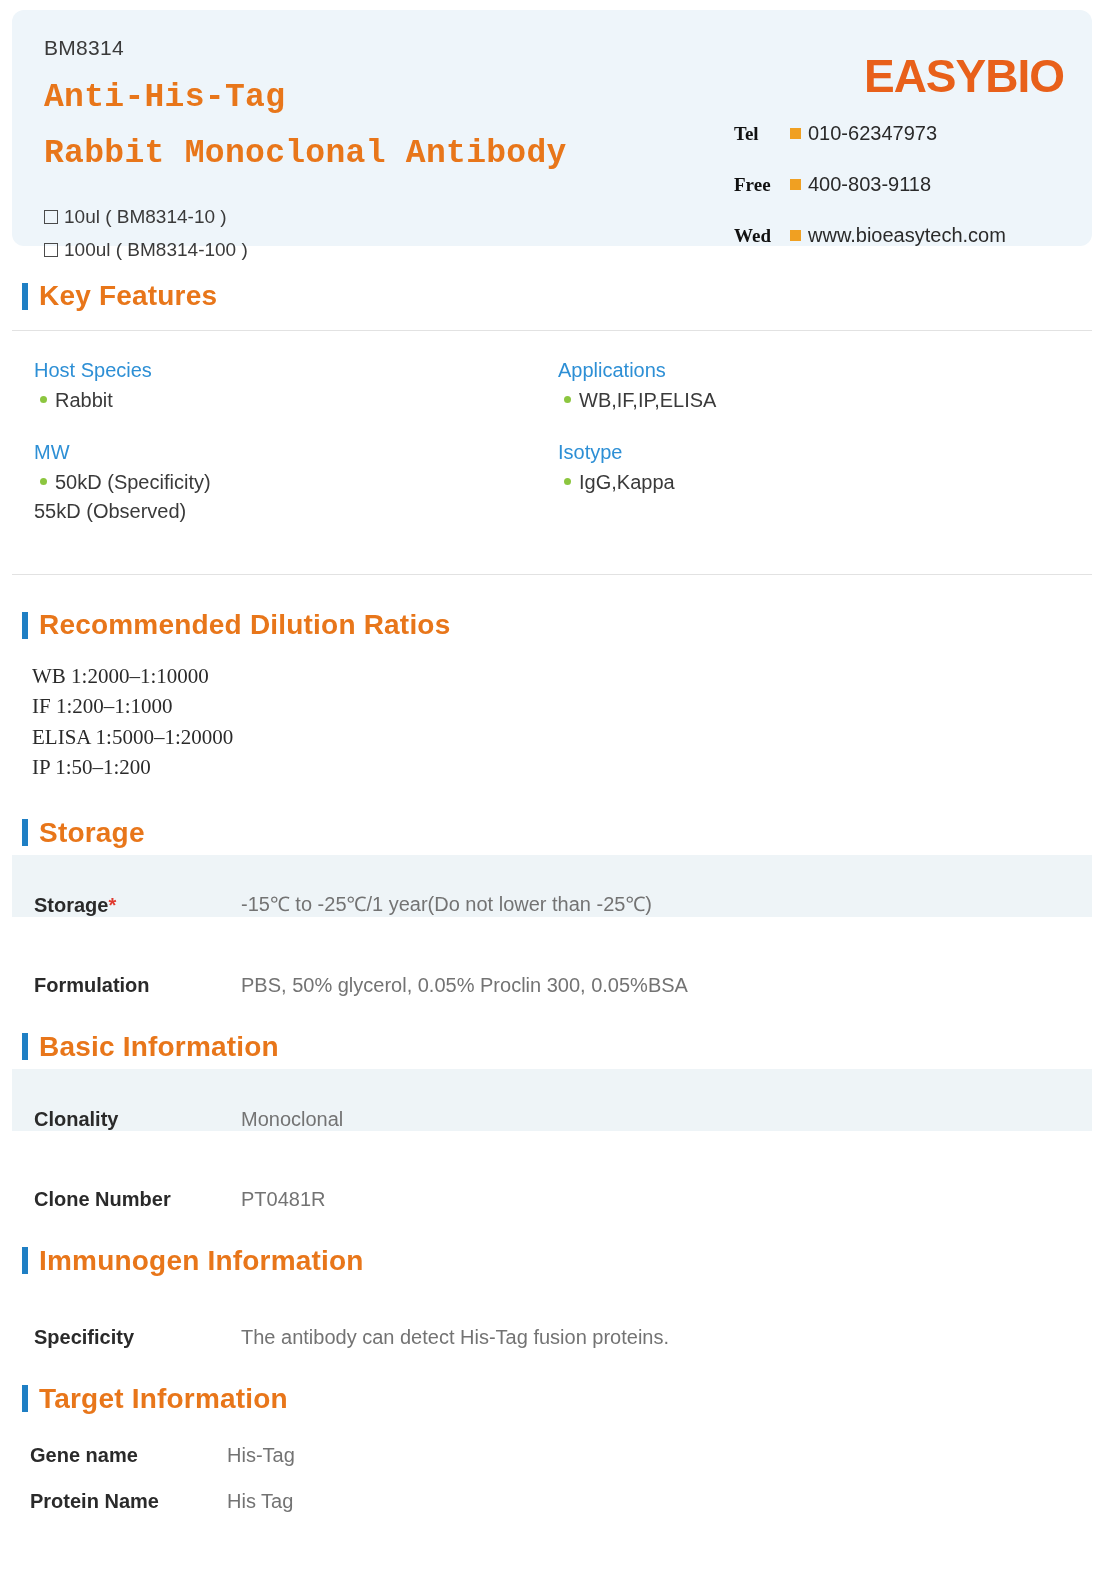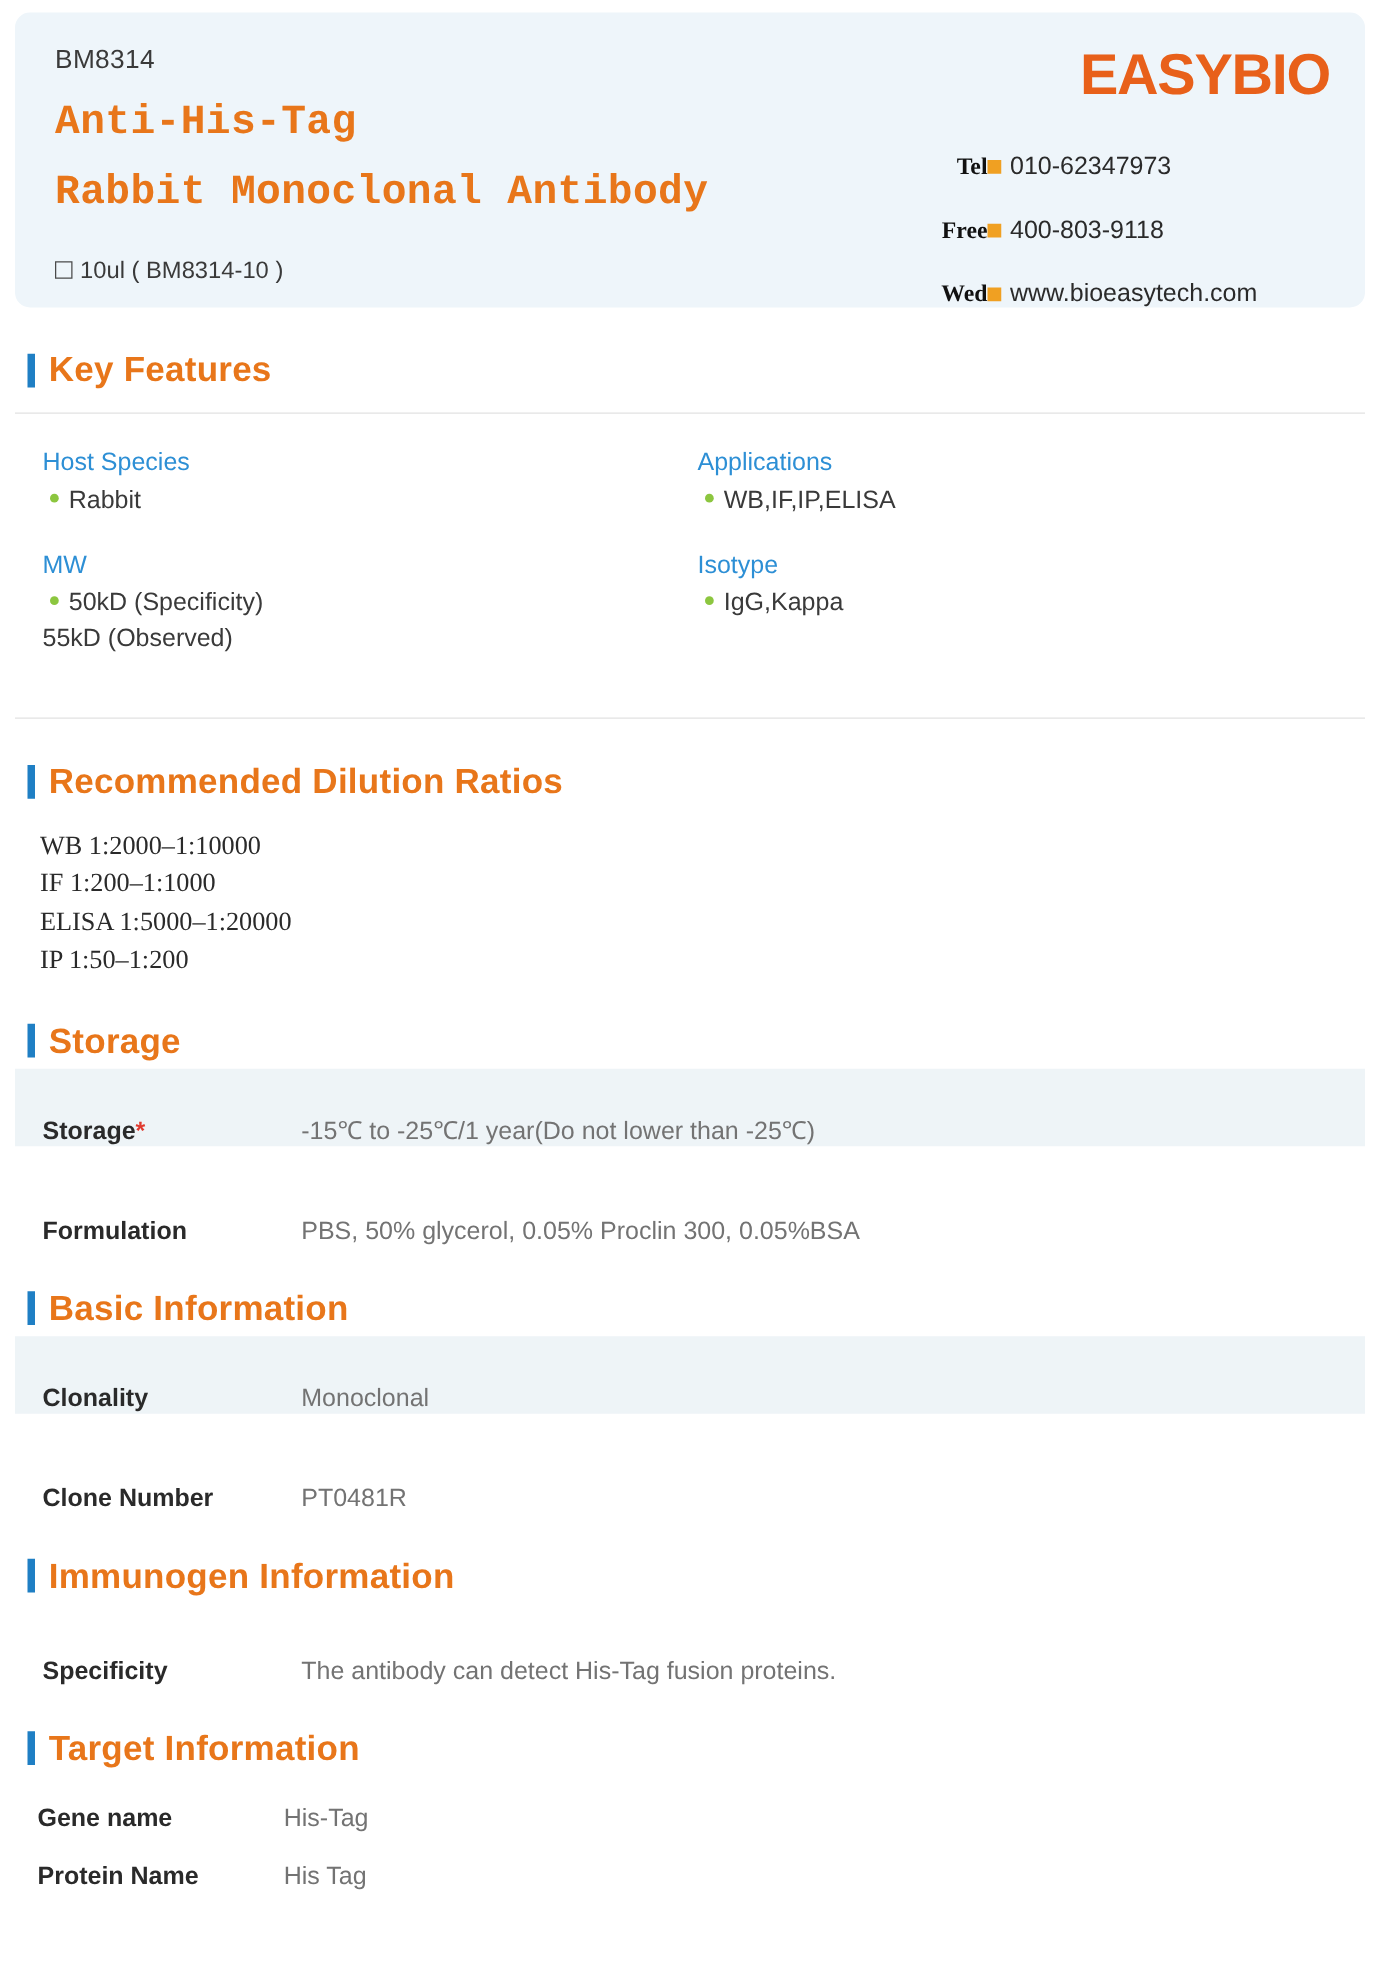--- a/index.html
+++ b/index.html
@@ -62,21 +62,21 @@
     border: 1px solid #4a4a4a;
     margin-right: 6px;
     vertical-align: middle;
     position: relative;
     top: -1px;
   }
 
   
   .logo-wrap {
     position: absolute;
-    top: 26px;
+    top: 43px;
     right: 28px;
     text-align: right;
   }
   .logo {
     font-family: "Liberation Sans", sans-serif;
     font-weight: bold;
     font-size: 46px;
     letter-spacing: -1px;
     color: #e8601a;
     line-height: 1;
@@ -96,21 +96,20 @@
     font-size: 20px;
     color: #2a2a2a;
   }
   .contact-row .lbl {
     font-family: "Liberation Serif", serif;
     font-weight: bold;
     font-size: 19px;
     color: #111;
     width: 56px;
     flex: none;
-    text-align: right;
   }
   .contact-row .sq {
     width: 11px;
     height: 11px;
     background: #f0a022;
     margin-right: 7px;
     flex: none;
   }
   .contact-row .val {
     white-space: nowrap;
@@ -240,20 +239,23 @@
 <div class="page">
 
   <div class="header">
     <div class="catalog-no">BM8314</div>
     <div class="title-line">Anti-His-Tag</div>
     <div class="title-line second">Rabbit Monoclonal Antibody</div>
 
     <div class="sizes">
       <div class="size-row">
         <span class="box"></span><span>10ul ( BM8314-10 )</span>
+      </div>
+      <div class="size-row">
+        <span class="box"></span><span>100ul ( BM8314-100 )</span>
       </div>
     </div>
 
     <div class="logo-wrap">
       <div class="logo">EASYBIO</div>
       <div class="leaf" style="position:absolute;top:4px;right:62px;"></div>
     </div>
 
     <div class="contact">
       <div class="contact-row">

